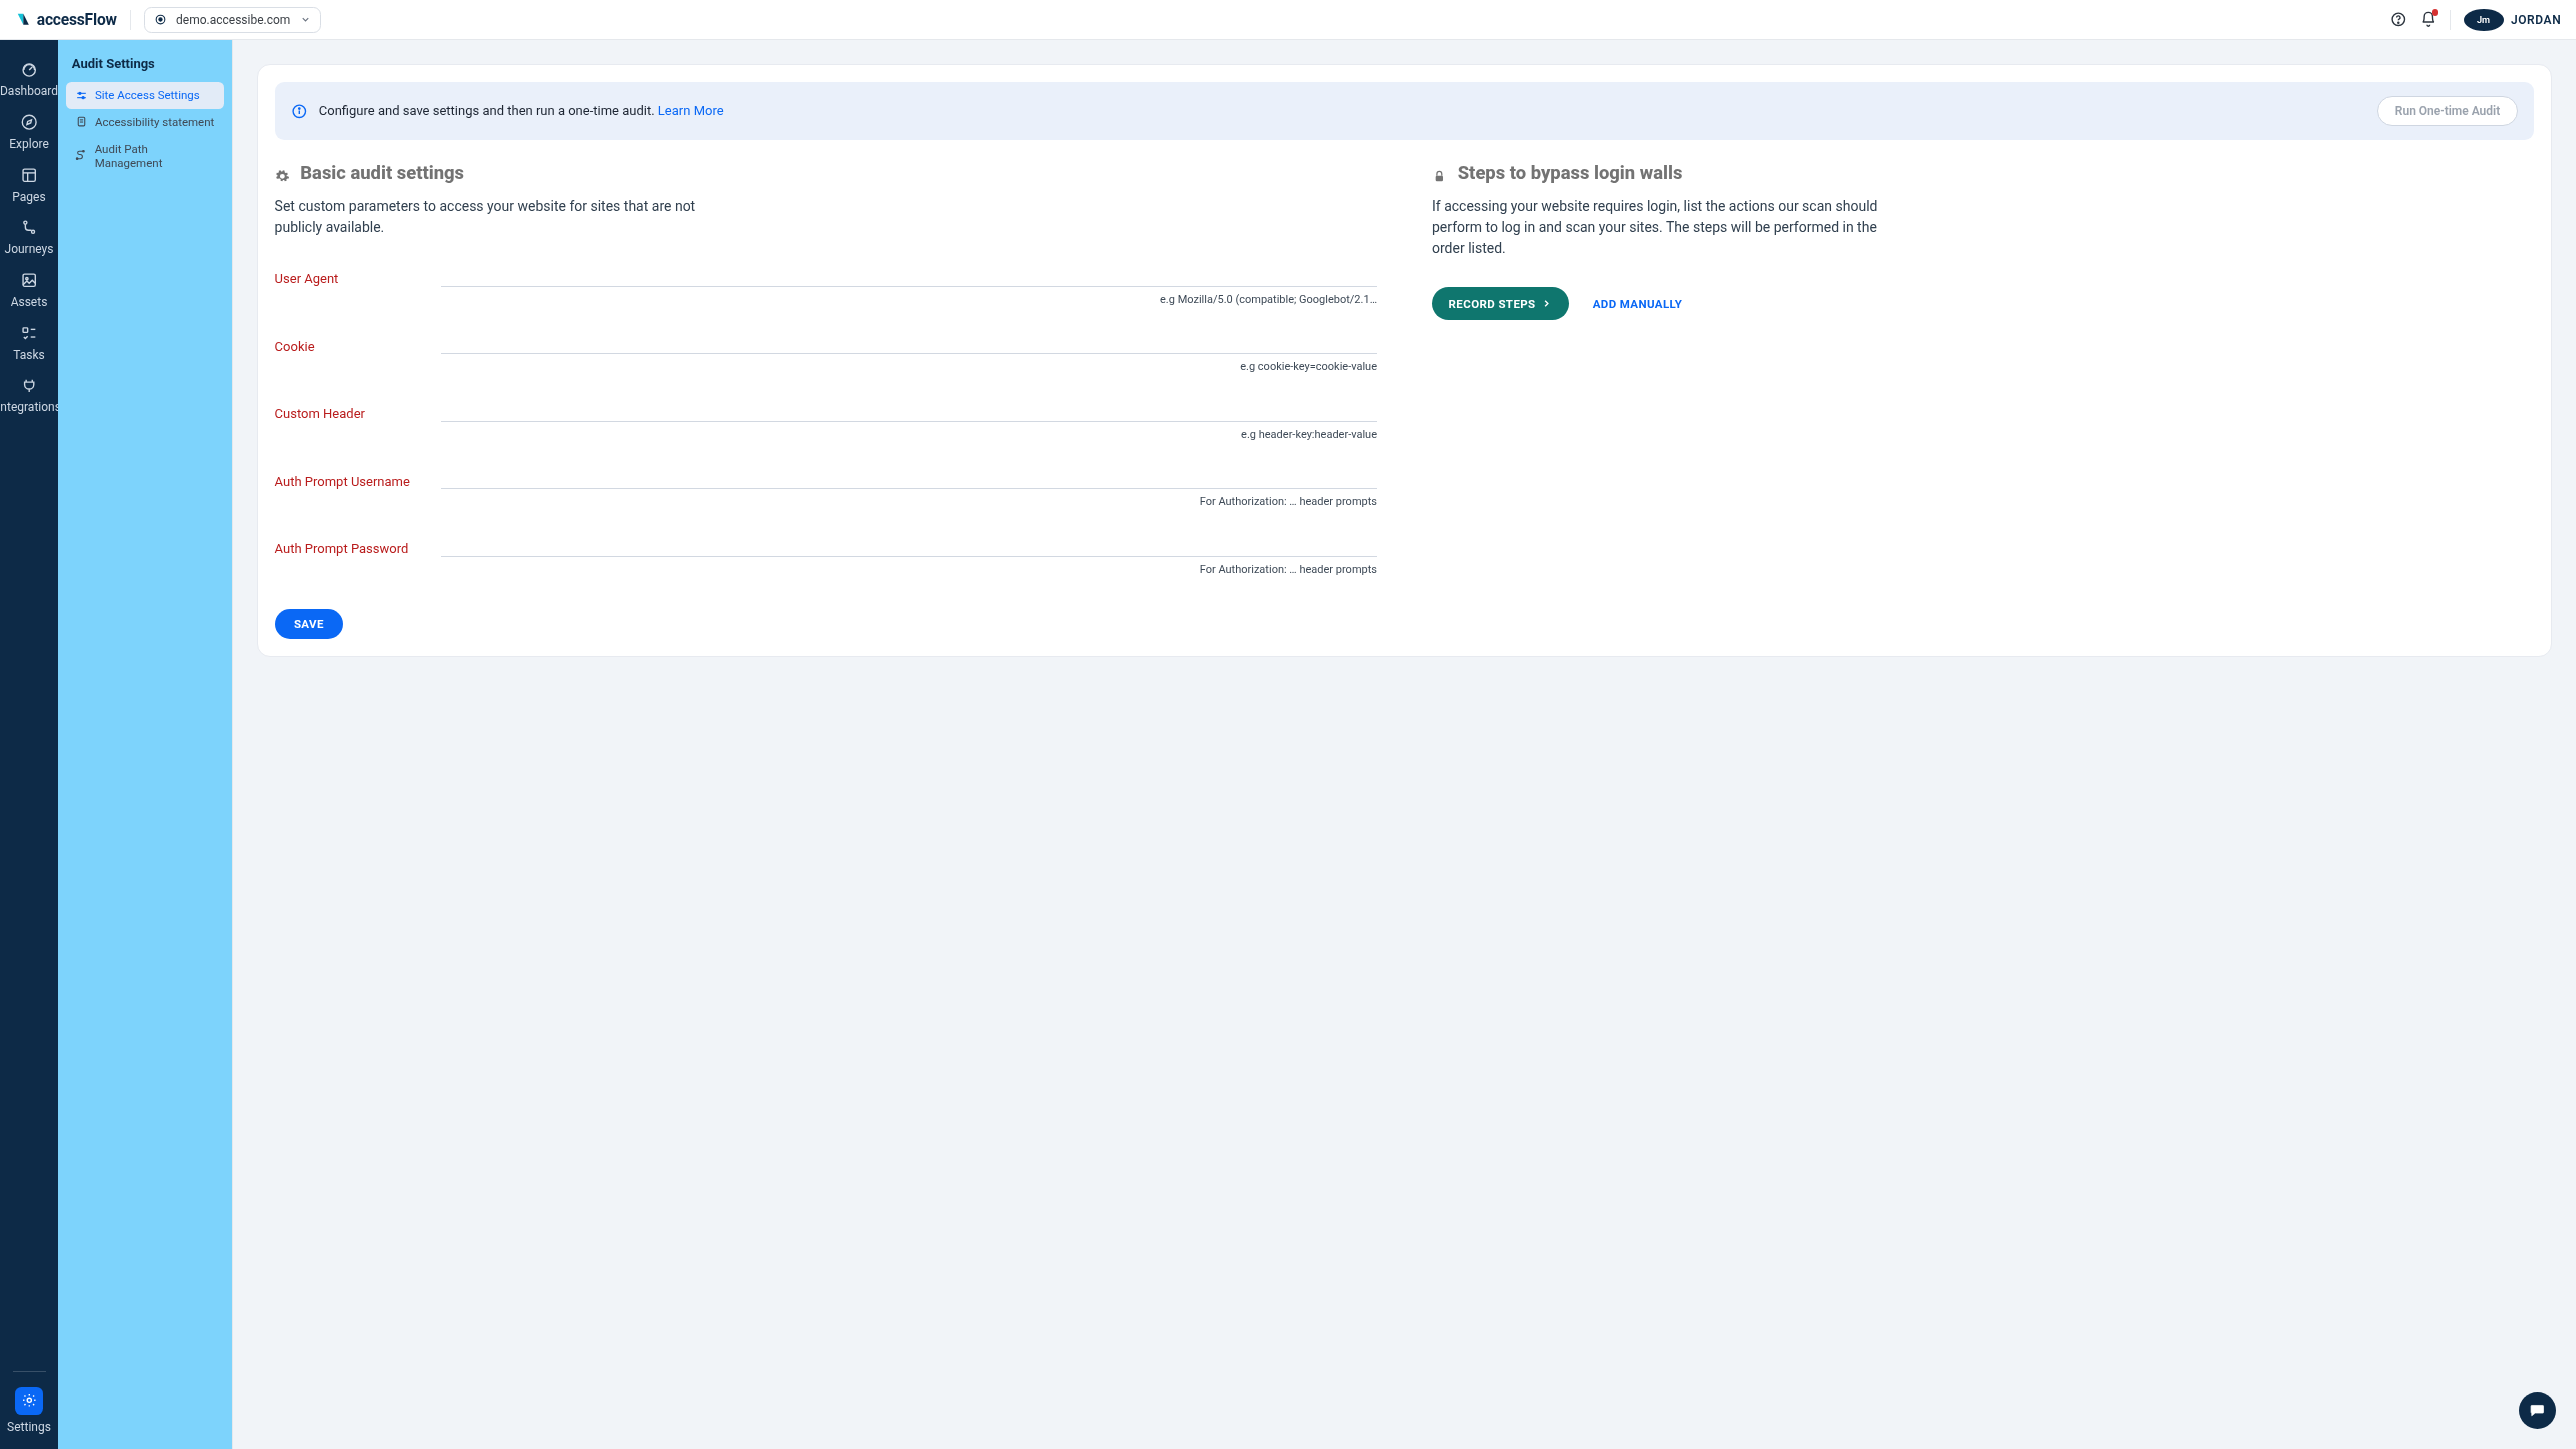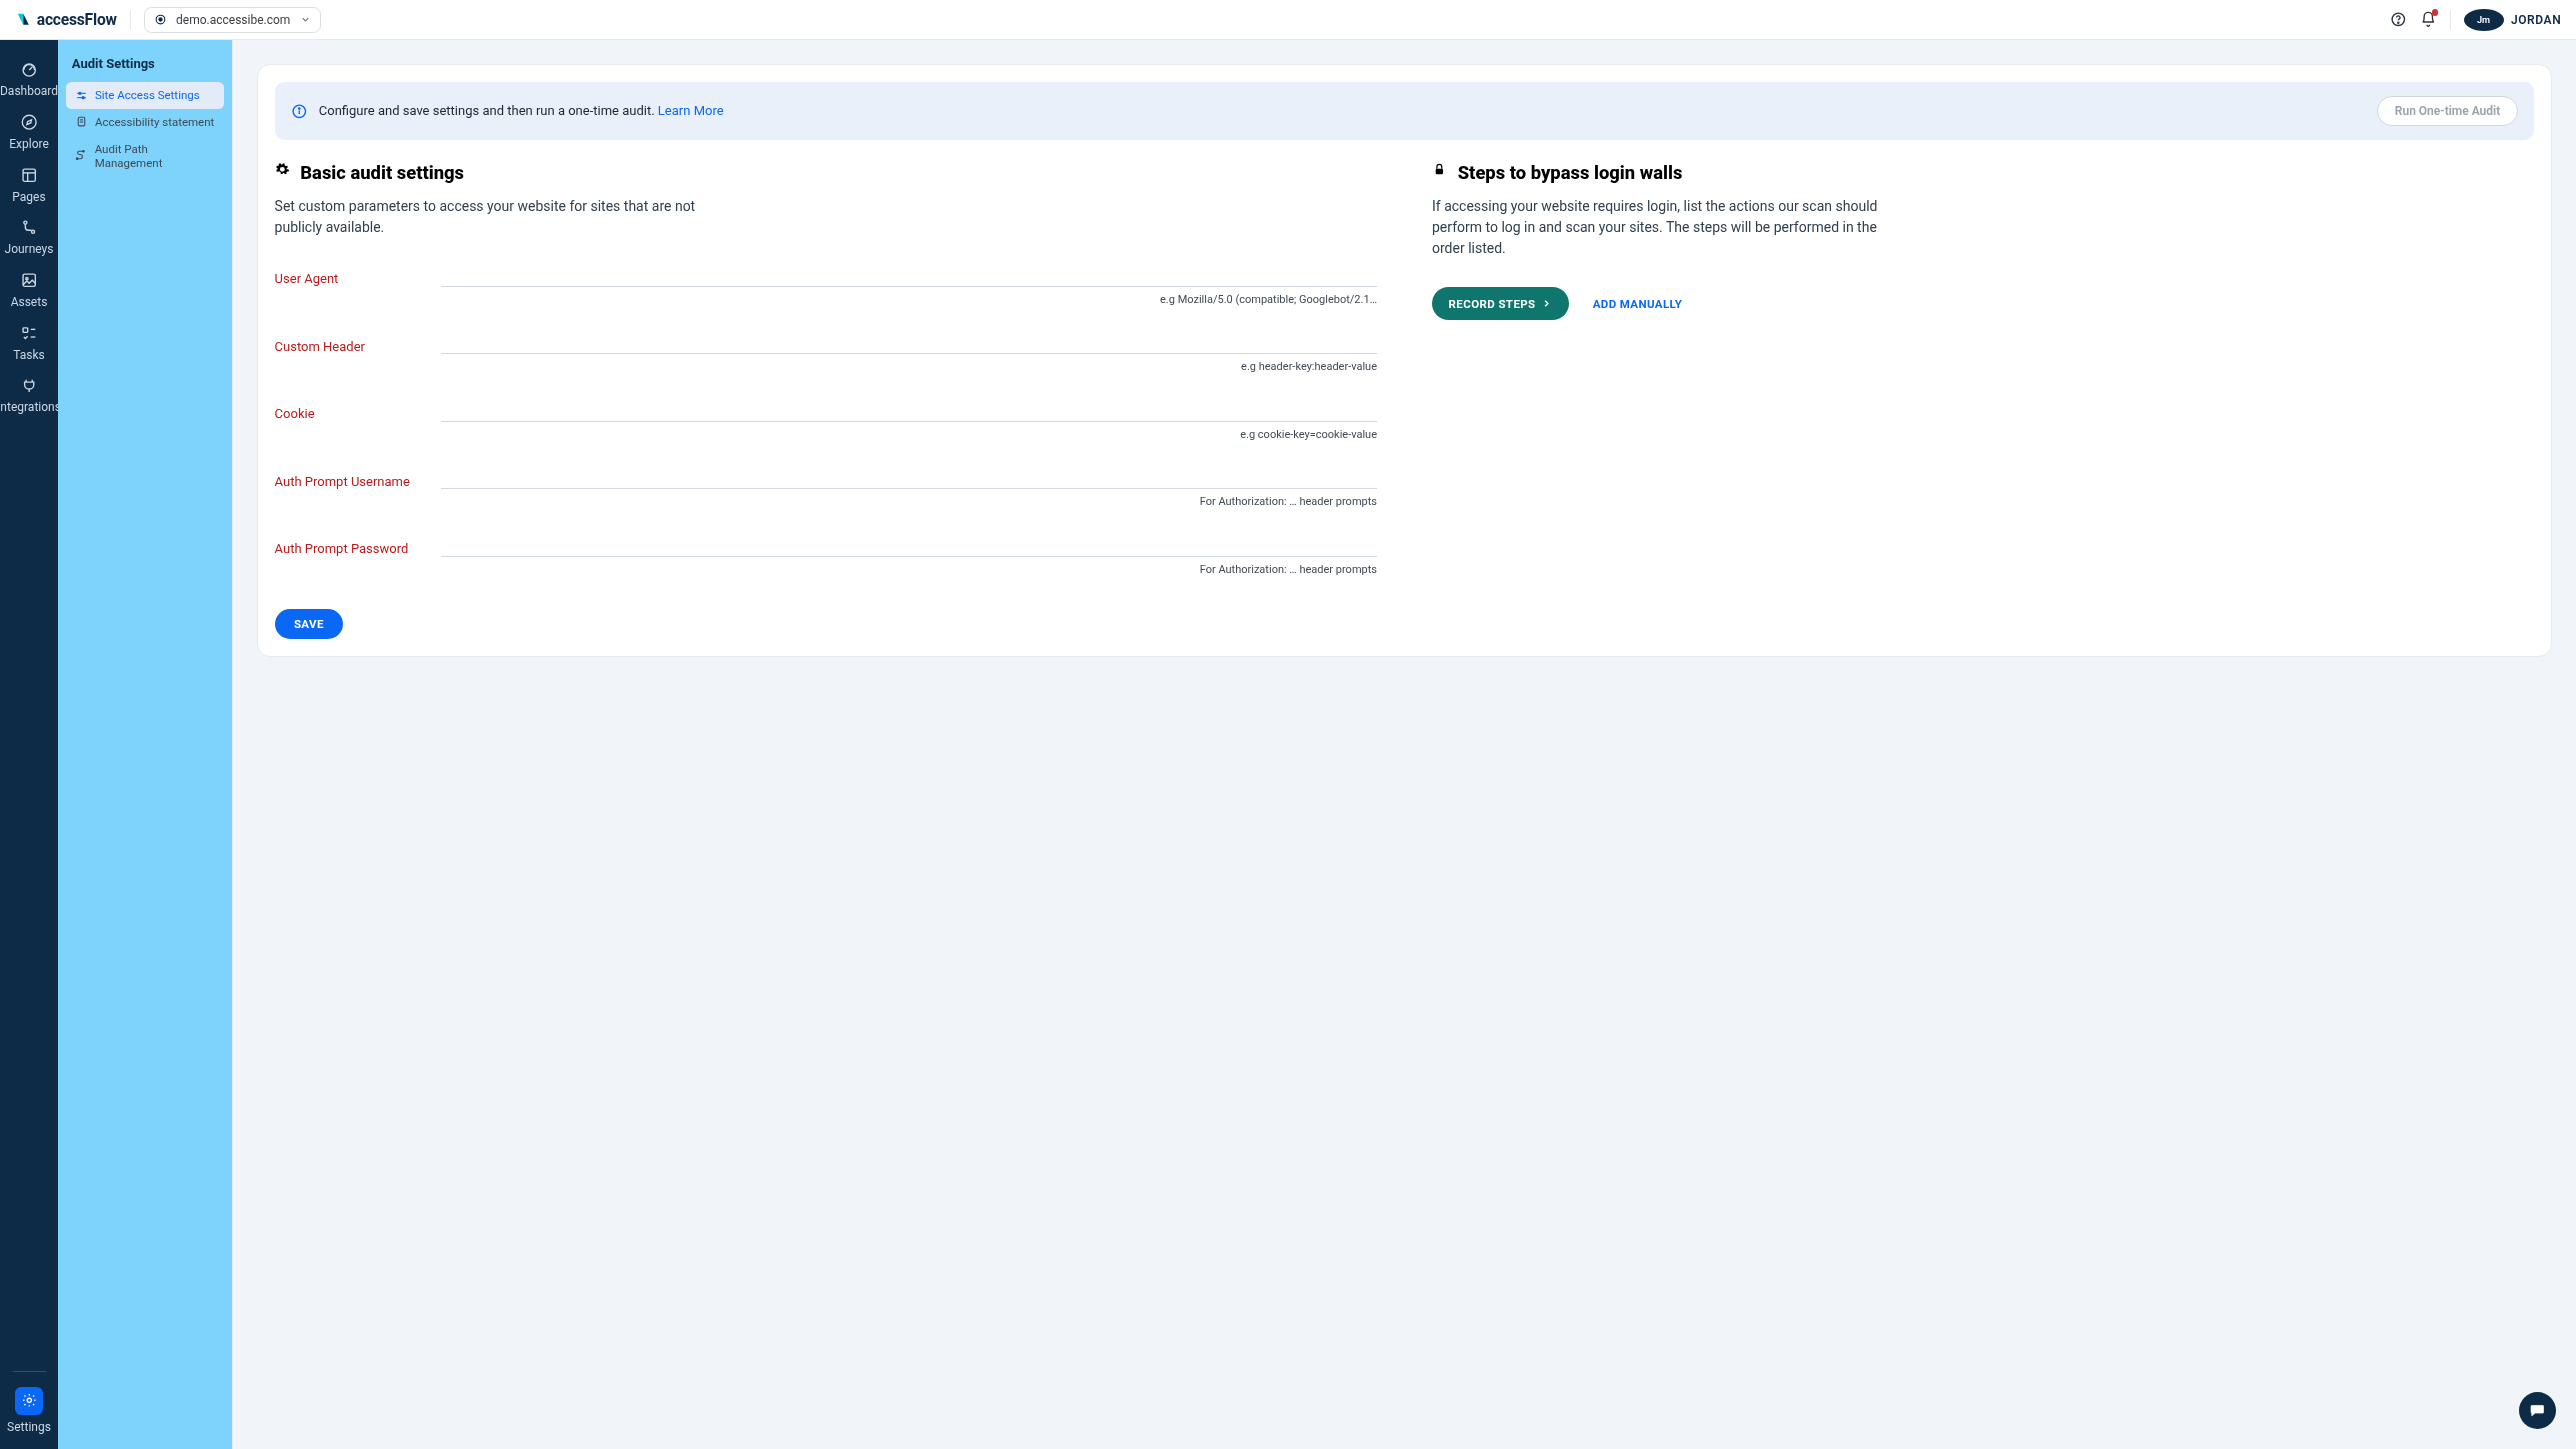--- a/index.html
+++ b/index.html
@@ -39,21 +39,21 @@
 .sidebar2-item svg{width:13px;height:13px}
 
 .main{flex:1;overflow:auto;padding:24px}
 .card{background:#fff;border:0.9px solid #e7eaf0;border-radius:13px;padding:16.6px}
 .banner{background:#eaf0fa;border-radius:9.2px;padding:14px 16.6px;display:flex;align-items:center;gap:11px;font-size:13px;color:#1e2633}
 .banner svg{width:16.6px;height:16.6px;flex:none;color:#0a68f5}
 .banner a{color:#0a68f5;text-decoration:none}
 .run-btn{margin-left:auto;border:0.9px solid #cfd6e1;background:#fff;color:#9aa2ad;border-radius:919px;padding:7.4px 16.6px;font-size:12px;font-weight:600}
 .cols{display:flex;gap:55px;margin-top:22px}
 .col{flex:1;min-width:0}
-.section-title{display:flex;align-items:flex-start;gap:11px;font-size:18.4px;font-weight:800;color:#000000}
+.section-title{display:flex;align-items:flex-end;gap:11px;font-size:18.4px;font-weight:800;color:#737373}
 .section-title svg{width:14.7px;height:14.7px}
 .section-desc{font-size:14px;color:#31404f;margin-top:13px;line-height:1.5;max-width:423px}
 .field{display:flex;align-items:flex-start;gap:28px;margin-top:31px}
 .field:first-of-type{margin-top:44px}
 .field-label{width:138px;flex:none;font-size:13px;color:#b91c1c;padding-top:1.8px}
 .field-right{flex:1}
 .field-input{border:none;border-bottom:0.9px solid #d2d8e1;height:14.7px;width:100%;background:transparent;font-size:13px;padding:0}
 .field-hint{font-size:11px;color:#3e4a57;text-align:right;margin-top:5.5px}
 .save-btn{margin-top:33px;background:#0a68f5;color:#fff;border:none;border-radius:919px;padding:8.3px 19.3px;font-size:11.5px;font-weight:700;letter-spacing:0.4px;cursor:pointer}
 .steps-btns{display:flex;align-items:center;gap:24px;margin-top:28px}
@@ -240,31 +240,31 @@
             <div class="section-desc">Set custom parameters to access your website for sites that are not publicly available.</div>
 
             <div class="field">
               <div class="field-label">User Agent</div>
               <div class="field-right">
                 <input class="field-input" style="">
                 <div class="field-hint">e.g Mozilla/5.0 (compatible; Googlebot/2.1…</div>
               </div>
             </div>
             <div class="field">
+              <div class="field-label">Cookie</div>
+              <div class="field-right">
+                <input class="field-input" style="">
+                <div class="field-hint">e.g cookie-key=cookie-value</div>
+              </div>
+            </div>
+            <div class="field">
               <div class="field-label">Custom Header</div>
               <div class="field-right">
                 <input class="field-input" style="">
                 <div class="field-hint">e.g header-key:header-value</div>
-              </div>
-            </div>
-            <div class="field">
-              <div class="field-label">Cookie</div>
-              <div class="field-right">
-                <input class="field-input" style="">
-                <div class="field-hint">e.g cookie-key=cookie-value</div>
               </div>
             </div>
             <div class="field">
               <div class="field-label">Auth Prompt Username</div>
               <div class="field-right">
                 <input class="field-input" style="">
                 <div class="field-hint">For Authorization: … header prompts</div>
               </div>
             </div>
             <div class="field">

